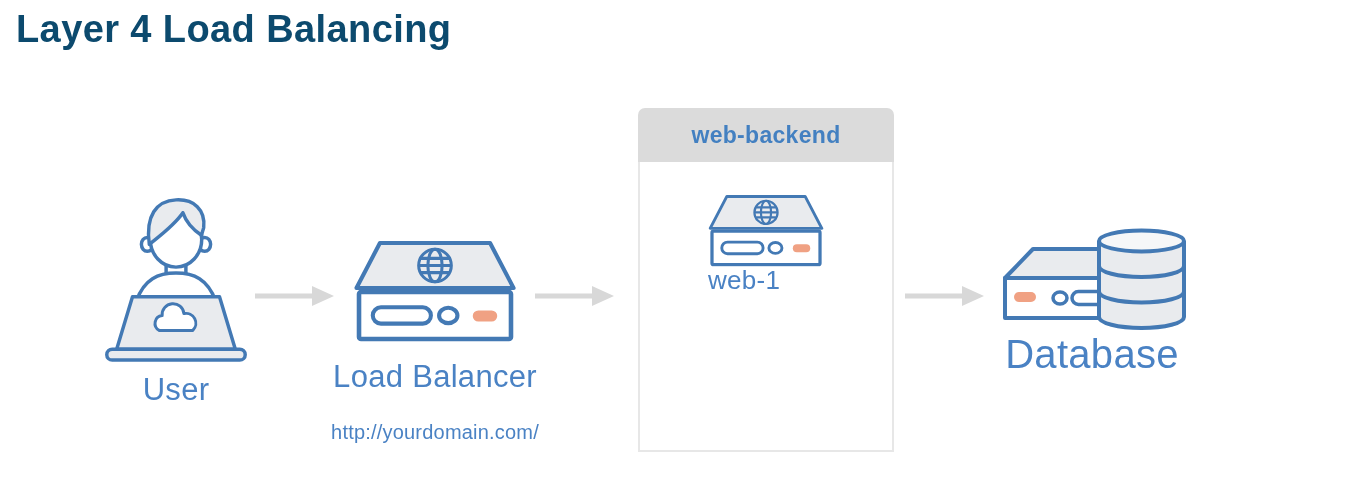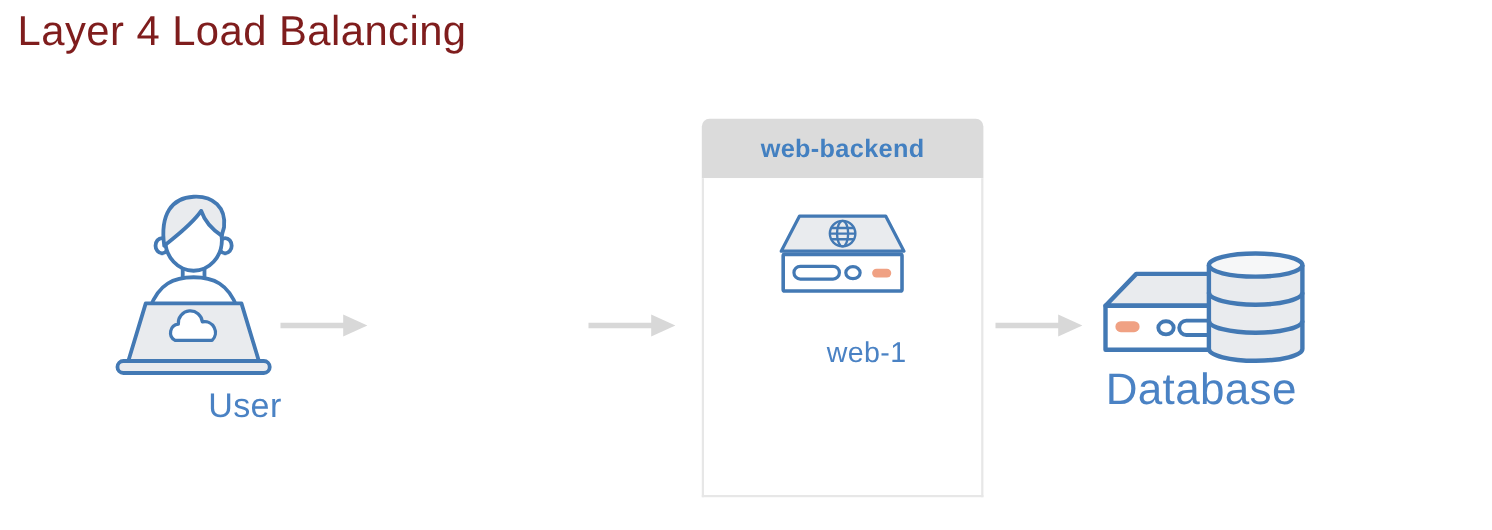--- a/index.html
+++ b/index.html
@@ -6,30 +6,30 @@
   .stage{
     position:relative;
     width:1356px;height:482px;
     background:#ffffff;
     font-family:"Liberation Sans",sans-serif;
     overflow:hidden;
   }
   .title{
     position:absolute;left:16px;top:8px;
     font-size:38px;letter-spacing:.4px;
-    color:#7f1d1d;font-weight:400;
+    color:#0c4a6e;font-weight:700;
   }
   .node{position:absolute;display:flex;flex-direction:column;align-items:center;}
   .node-label{
     color:#4a82c4;font-size:31px;letter-spacing:.3px;white-space:nowrap;
   }
   .url-label{
     color:#4a82c4;font-size:20px;letter-spacing:.2px;margin-top:26px;white-space:nowrap;
   }
-  .user-node{left:96px;top:167px;width:160px;align-items:flex-end;}
+  .user-node{left:96px;top:188px;width:160px;}
   .user-node .node-label{margin-top:6px;}
   .lb-node{left:345px;top:240px;width:180px;}
   .lb-node .node-label{margin-top:17px;}
   .db-node{left:994px;top:228px;width:196px;}
   .db-node .node-label{margin-top:-1px;font-size:40px;}
   .arrow{position:absolute;width:80px;height:24px;}
   .arrow-1{left:254px;top:284px;}
   .arrow-2{left:534px;top:284px;}
   .arrow-3{left:904px;top:284px;}
   .backend-box{
@@ -42,21 +42,21 @@
   }
   .backend-header-label{
     color:#4380c1;font-weight:bold;font-size:23px;letter-spacing:.3px;
   }
   .backend-body{
     box-sizing:border-box;height:290px;background:#ffffff;
     border:2px solid #e7e7e7;border-top:none;
     display:flex;flex-direction:column;align-items:center;
     padding-top:32px;
   }
-  .server-unit{display:flex;flex-direction:column;align-items:flex-end;gap:40px;}
+  .server-unit{display:flex;flex-direction:column;align-items:flex-start;}
   .server-unit + .server-unit{margin-top:28px;}
   .server-unit .node-label{font-size:26px;margin-top:-2px;}
   .hidden-defs{position:absolute;width:0;height:0;overflow:hidden;}
 </style>
 </head>
 <body>
 
 <div class="stage">
 
   <svg class="hidden-defs" aria-hidden="true">
@@ -99,20 +99,27 @@
         <rect x="10" y="163" width="140" height="11" rx="5.5" fill="#e9ebee"></rect>
       </g>
     </svg>
     <div class="node-label">User</div>
   </div>
 
   <svg class="arrow arrow-1">
       <use href="#sym-arrow"></use>
     </svg>
 
+  <div class="node lb-node">
+    <svg width="164" height="102" viewBox="0 0 160 100">
+        <use href="#sym-server"></use>
+      </svg>
+    <div class="node-label">Load Balancer</div>
+    <div class="url-label">http://yourdomain.com/</div>
+  </div>
 
   <svg class="arrow arrow-2">
       <use href="#sym-arrow"></use>
     </svg>
 
   <div class="backend-box">
     <div class="backend-header">
       <span class="backend-header-label">web-backend</span>
     </div>
     <div class="backend-body">

